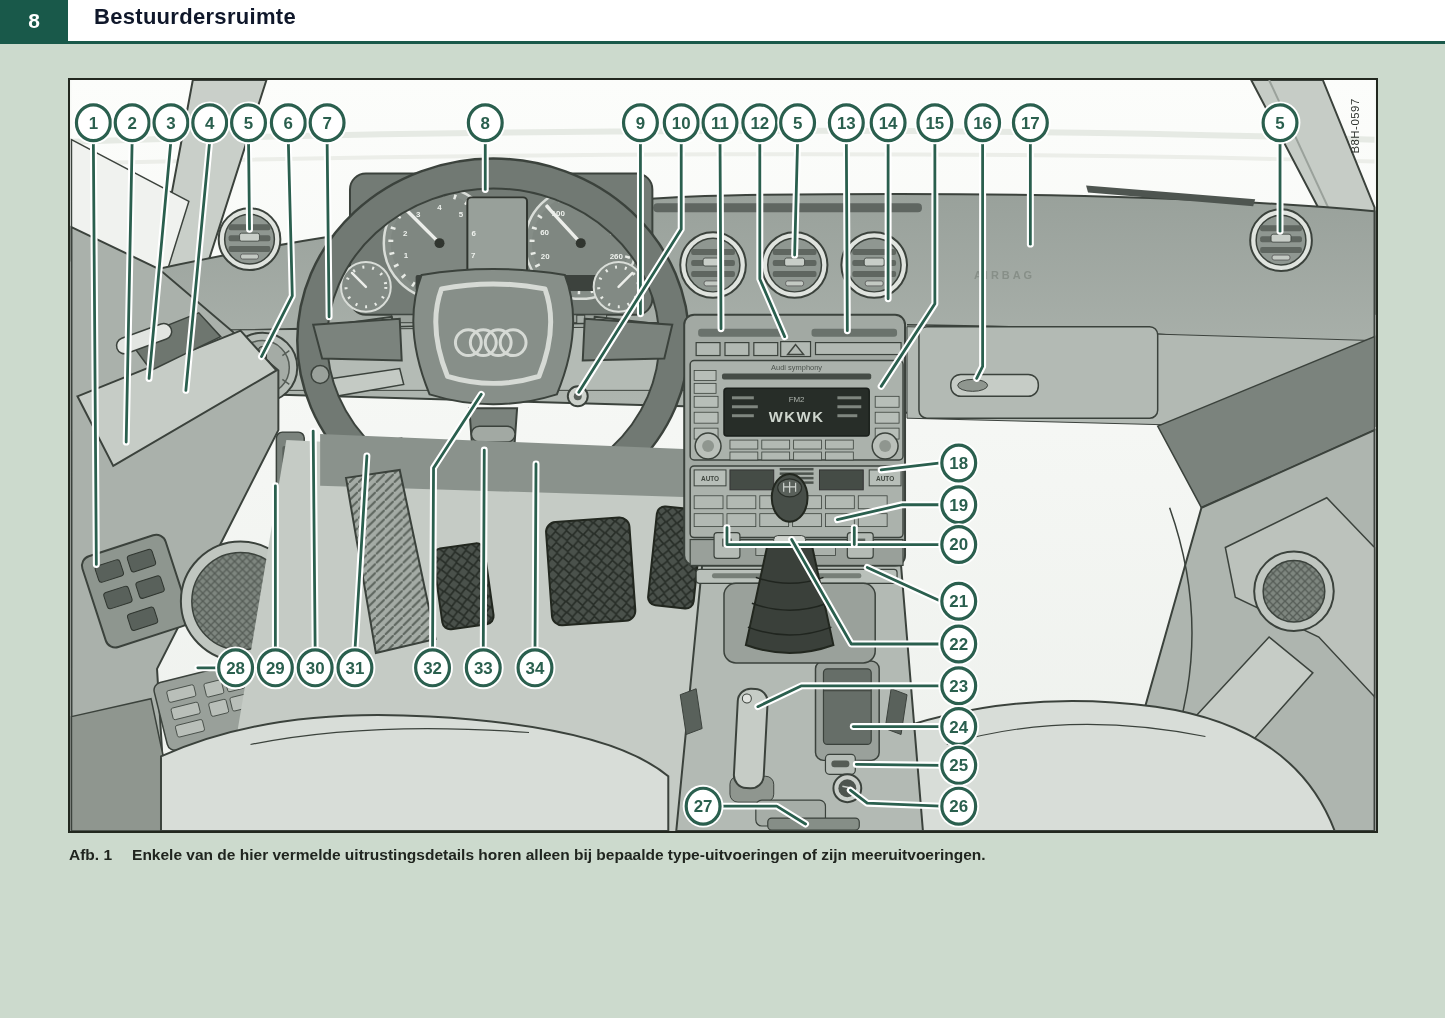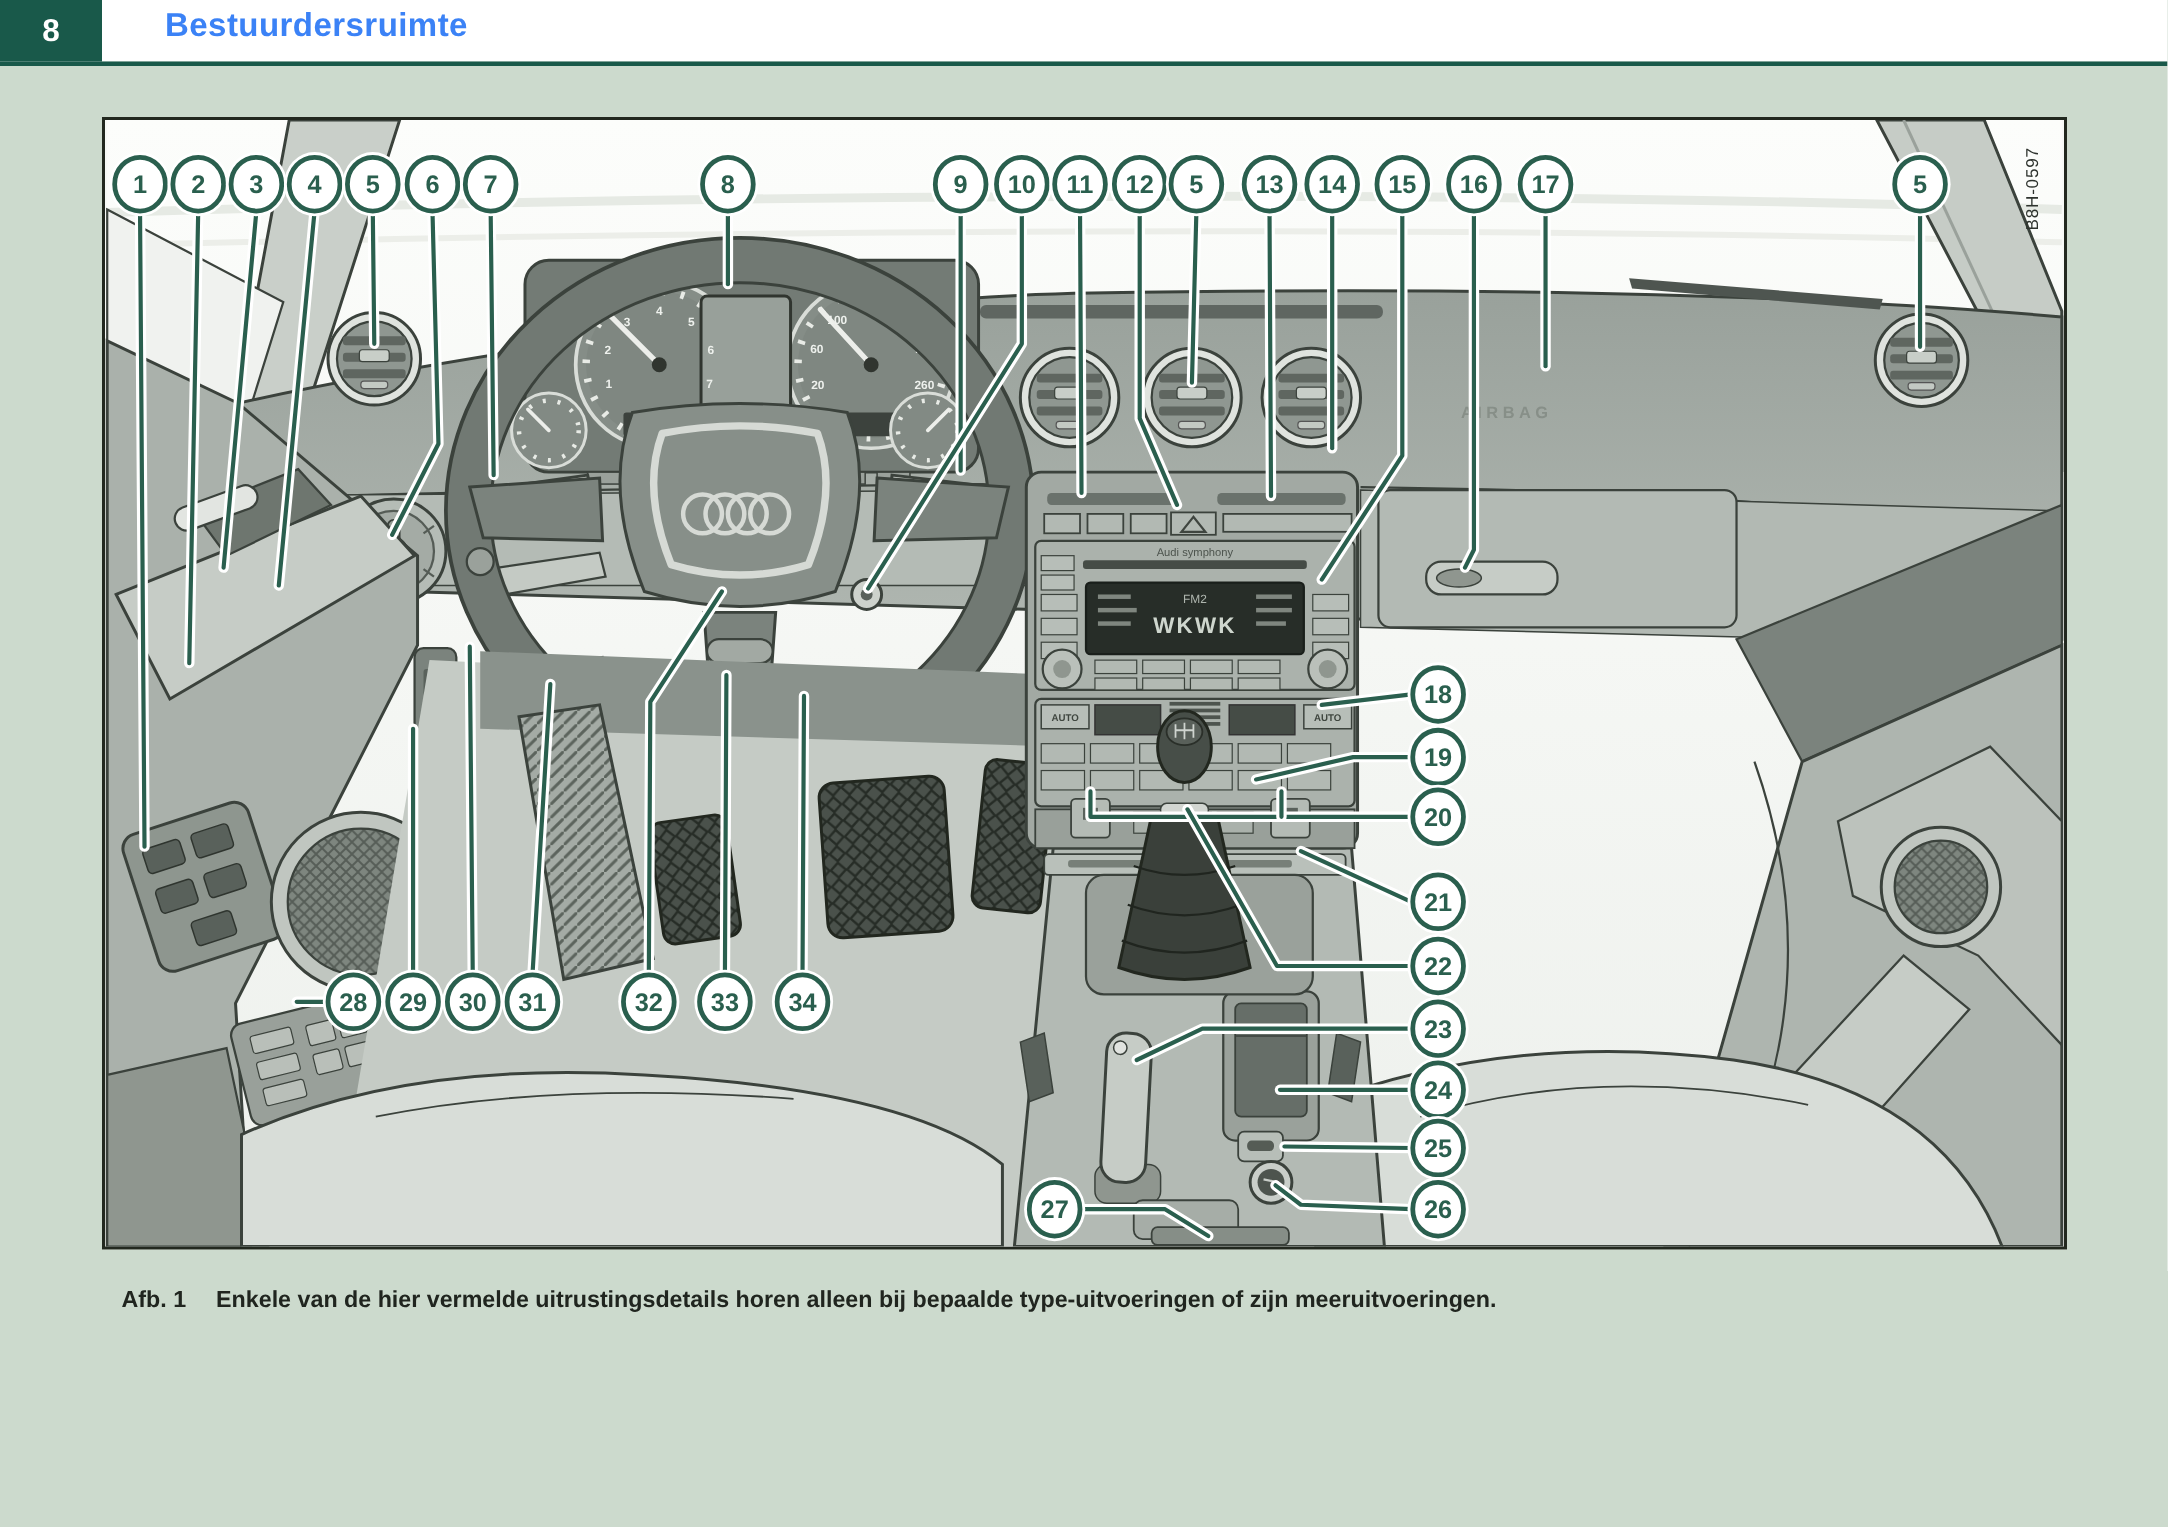--- a/index.html
+++ b/index.html
@@ -12,31 +12,31 @@
     width:1445px;height:1018px;position:relative;overflow:hidden;
     background:var(--pagebg);
     font-family:"Liberation Sans",sans-serif;
   }
   .header-band{position:absolute;top:0;left:0;width:1445px;height:41px;background:#ffffff;}
   .pagenum-block{
     position:absolute;left:0;top:0;width:68px;height:41px;background:var(--headergreen);
     color:#fff;font-weight:bold;font-size:21px;display:flex;align-items:center;justify-content:center;
   }
   .page-title{
-    position:absolute;left:110px;top:0;height:34px;margin:0;display:flex;align-items:center;
-    font-size:22px;font-weight:bold;color:#3b82f6;letter-spacing:.3px;
+    position:absolute;left:94px;top:0;height:34px;margin:0;display:flex;align-items:center;
+    font-size:22px;font-weight:bold;color:#0f172a;letter-spacing:.3px;
   }
   .header-rule{position:absolute;top:41px;left:0;width:1445px;height:3px;background:var(--headergreen);}
   .figure-frame{
     position:absolute;left:68px;top:78px;width:1310px;height:755px;
     border:2px solid #22281f;box-sizing:border-box;background:#f7f9f6;
   }
   .figure-frame svg{position:absolute;left:0;top:0;width:100%;height:100%;}
   .caption{
-    position:absolute;left:69px;top:846px;width:1312px;margin:12px;
+    position:absolute;left:69px;top:846px;width:1312px;margin:0;
     font-size:15.5px;font-weight:bold;color:#20251f;
   }
   .caption .cap-label{margin-right:20px;}
   
   text{font-family:"Liberation Sans",sans-serif;}
   .lead{stroke:var(--accent);stroke-width:2.8;fill:none;stroke-linecap:round;stroke-linejoin:round;}
   .lead-halo{stroke:#ffffff;stroke-width:7;fill:none;stroke-linecap:round;stroke-linejoin:round;}
   .co{fill:#ffffff;stroke:var(--accent);stroke-width:3.2;}
   .co-halo{fill:#ffffff;}
   .co-num{fill:var(--accent);font-weight:bold;font-size:17px;text-anchor:middle;}

